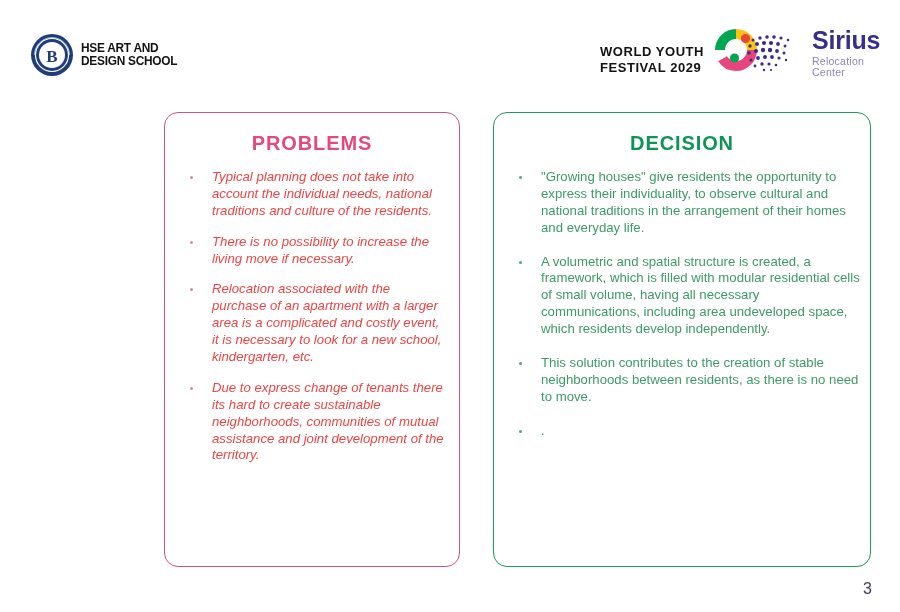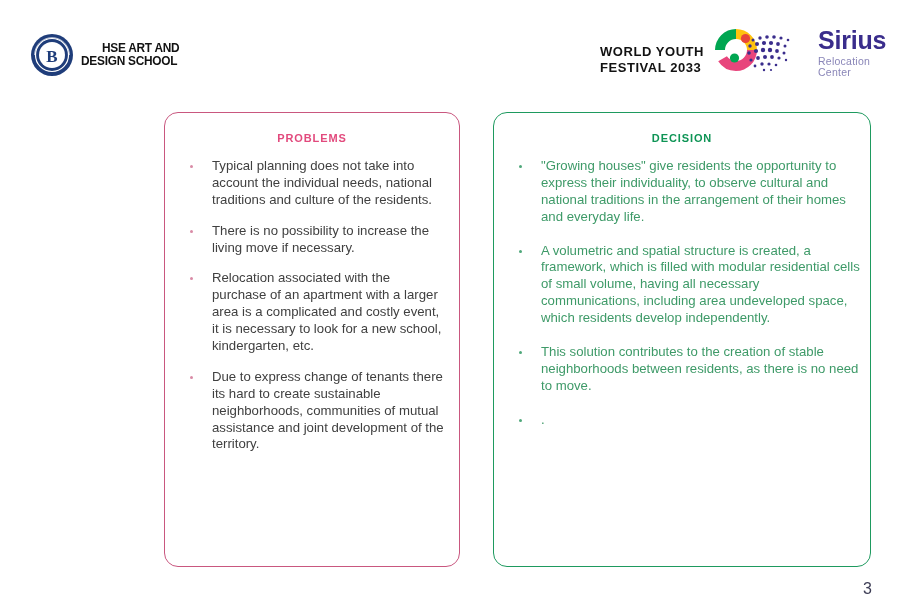--- a/index.html
+++ b/index.html
@@ -9,59 +9,59 @@
     font-family:"Liberation Sans", sans-serif;
     overflow:hidden;
   }
   .slide { position:relative; width:900px; height:612px; background:#fff; }
 
   
   .header { position:absolute; left:0; top:0; width:900px; height:95px; }
 
   .hse-logo { position:absolute; left:30px; top:33px; display:flex; align-items:center; gap:7px; }
   .hse-seal { width:44px; height:44px; flex:none; }
-  .hse-text { display:flex; flex-direction:column; line-height:0.96;align-items:flex-end; }
+  .hse-text { display:flex; flex-direction:column; line-height:0.96; }
   .hse-text span {
     font-family:"Liberation Sans", sans-serif;
     font-weight:bold; font-size:13.5px; letter-spacing:-0.3px;
     color:#121212; transform:scaleX(0.88); transform-origin:left center;
     white-space:nowrap;
   }
 
   .wyf-logo { position:absolute; left:600px; top:22px; display:flex; align-items:center; gap:4px; }
   .wyf-text { display:flex; flex-direction:column; line-height:1.22; padding-top:19px; }
   .wyf-text span {
     font-weight:bold; font-size:13px; letter-spacing:0.55px; color:#121212; white-space:nowrap;
   }
   .wyf-mark { width:56px; height:56px; flex:none; }
 
-  .sirius-logo { position:absolute; left:744px; top:28px; display:flex; align-items:center; gap:22px; }
+  .sirius-logo { position:absolute; left:744px; top:28px; display:flex; align-items:center; gap:16px; }
   .sirius-dots { width:52px; height:42px; flex:none; }
   .sirius-text { display:flex; flex-direction:column; line-height:1.0; }
   .sirius-name { font-size:25px; font-weight:bold; color:#3A2D8C; letter-spacing:-0.2px; }
   .sirius-sub { font-size:10.5px; color:#8A86B8; letter-spacing:0.25px; margin-top:3px; }
 
   
   .card { position:absolute; border-radius:14px; background:#fff; }
   .card-problems { left:164px; top:112px; width:296px; height:455px; border:1.6px solid #C9577F; }
   .card-decision { left:493px; top:112px; width:378px; height:455px; border:1.6px solid #1E9A5F; }
 
-  .card-title { text-align:center; font-weight:bold; font-size:11px; letter-spacing:0.9px; }
+  .card-title { text-align:center; font-weight:bold; font-size:20px; letter-spacing:0.9px; }
   .card-problems .card-title { color:#E24A7D; margin-top:19px; }
   .card-decision .card-title { color:#0E9455; margin-top:19px; }
 
   .bullets { list-style:none; margin-top:14px; padding:0 12px 0 13px; }
   .bullets li { position:relative; padding-left:34px; margin-bottom:14px; }
   .bullets li .bullet-dot {
     position:absolute; left:12px; top:7px; width:3px; height:3px; border-radius:50%;
   }
   .bullets li .bullet-text { display:block; font-size:13.2px; line-height:1.28; }
 
   .card-problems .bullets li .bullet-dot { background:#D98BA6; }
-  .card-problems .bullets li .bullet-text { color:#404040; }
+  .card-problems .bullets li .bullet-text { color:#ef4444;font-style:italic; }
   .card-decision .bullets li .bullet-dot { background:#4FA87A; }
   .card-decision .bullets li .bullet-text { color:#3E9A68; }
 
   .card-decision .bullets { padding:0 8px 0 13px; }
   .card-decision .bullets li { margin-bottom:17px; }
 
   .page-number {
     position:absolute; right:28px; bottom:14px;
     font-size:16px; color:#3D3D55;
   }
@@ -84,21 +84,21 @@
       </svg>
       <div class="hse-text">
         <span>HSE ART AND</span>
         <span>DESIGN SCHOOL</span>
       </div>
     </div>
 
     <div class="wyf-logo">
       <div class="wyf-text">
         <span>WORLD YOUTH</span>
-        <span>FESTIVAL 2033</span>
+        <span>FESTIVAL 2029</span>
       </div>
       <svg class="wyf-mark" viewBox="0 0 56 56">
         <path d="M28 7 A21 21 0 0 1 49 28 L39 28 A11 11 0 0 0 28 17 Z" fill="#FFC20E"></path>
         <path d="M7 28 A21 21 0 0 1 28 7 L28 17 A11 11 0 0 0 17 28 Z" fill="#00A651"></path>
         <path d="M28 49 A21 21 0 0 1 10.2 39.3 L18.9 34.3 A11 11 0 0 0 28 39 Z" fill="#E8457C"></path>
         <path d="M49 28 A21 21 0 0 1 28 49 L28 39 A11 11 0 0 0 39 28 Z" fill="#E8457C"></path>
         <circle cx="37.5" cy="16.5" r="4.6" fill="#E8443A"></circle>
         <circle cx="26.5" cy="36" r="4.6" fill="#00A651"></circle>
       </svg>
     </div>

